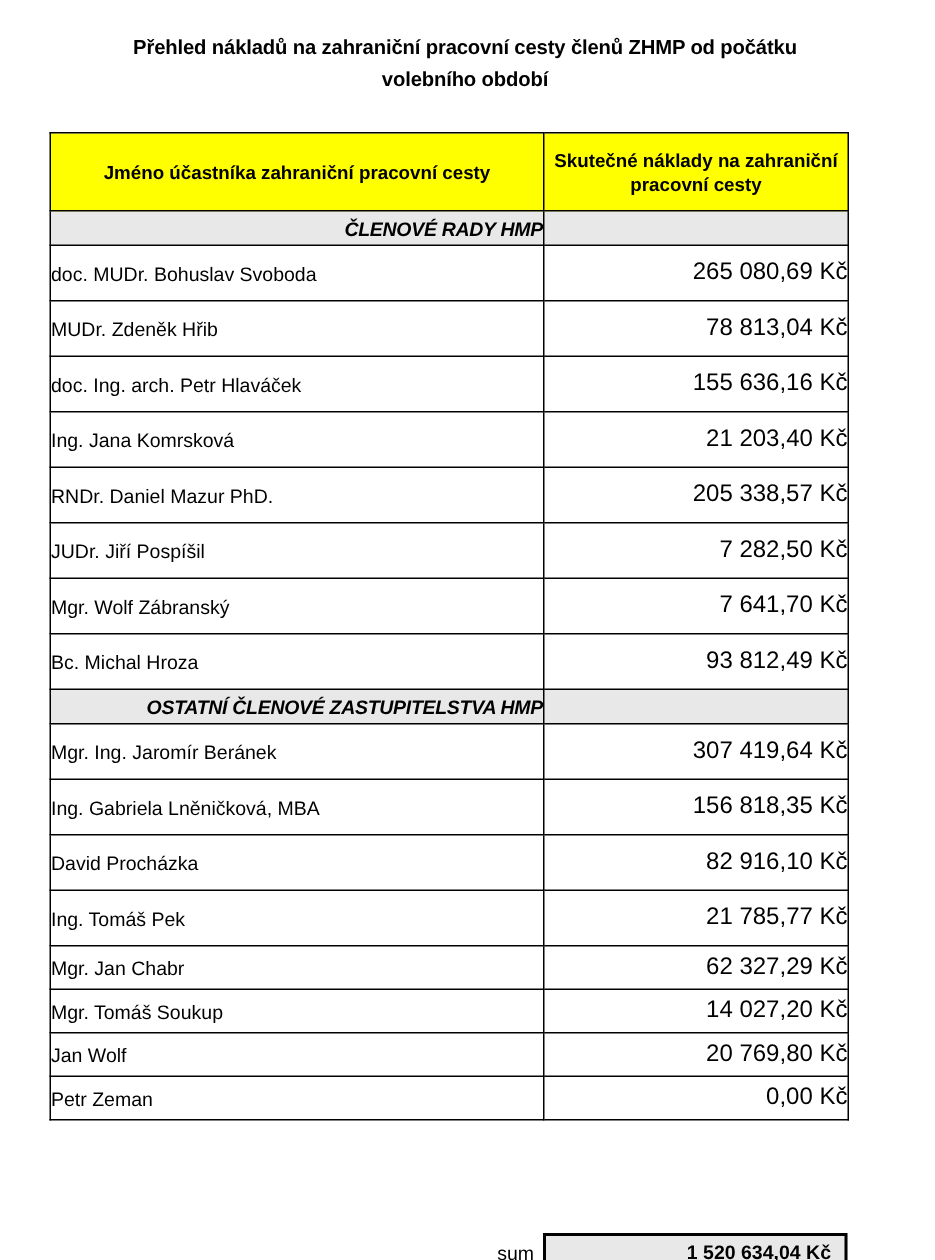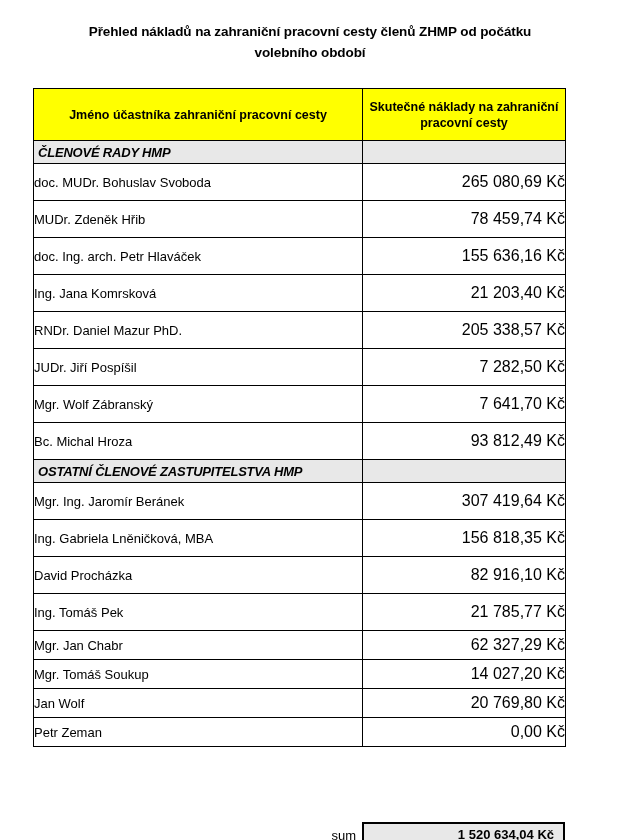--- a/index.html
+++ b/index.html
@@ -66,20 +66,21 @@
   .group td {
     background: #e8e8e8;
     height: 22px;
   }
   .group .cell-name {
     font-size: 13px;
     font-weight: bold;
     font-style: italic;
     padding-left: 4px;
     letter-spacing: -0.2px;
+    text-align: right;
   }
 
   
   .data-row td { height: 36px; }
   .data-row.tight td { height: 28px; }
 
   .cell-name {
     font-size: 13px;
     padding-left: 20px;
     white-space: nowrap;
@@ -136,21 +137,21 @@
     <tr class="group">
           <td class="cell-name">ČLENOVÉ RADY HMP</td>
           <td class="cell-value"></td>
         </tr>
         <tr class="data-row">
           <td class="cell-name">doc. MUDr. Bohuslav Svoboda</td>
           <td class="cell-value">265 080,69 Kč</td>
         </tr>
         <tr class="data-row">
           <td class="cell-name">MUDr. Zdeněk Hřib</td>
-          <td class="cell-value">78 459,74 Kč</td>
+          <td class="cell-value">78 813,04 Kč</td>
         </tr>
         <tr class="data-row">
           <td class="cell-name">doc. Ing. arch. Petr Hlaváček</td>
           <td class="cell-value">155 636,16 Kč</td>
         </tr>
         <tr class="data-row">
           <td class="cell-name">Ing. Jana Komrsková</td>
           <td class="cell-value">21 203,40 Kč</td>
         </tr>
         <tr class="data-row">

